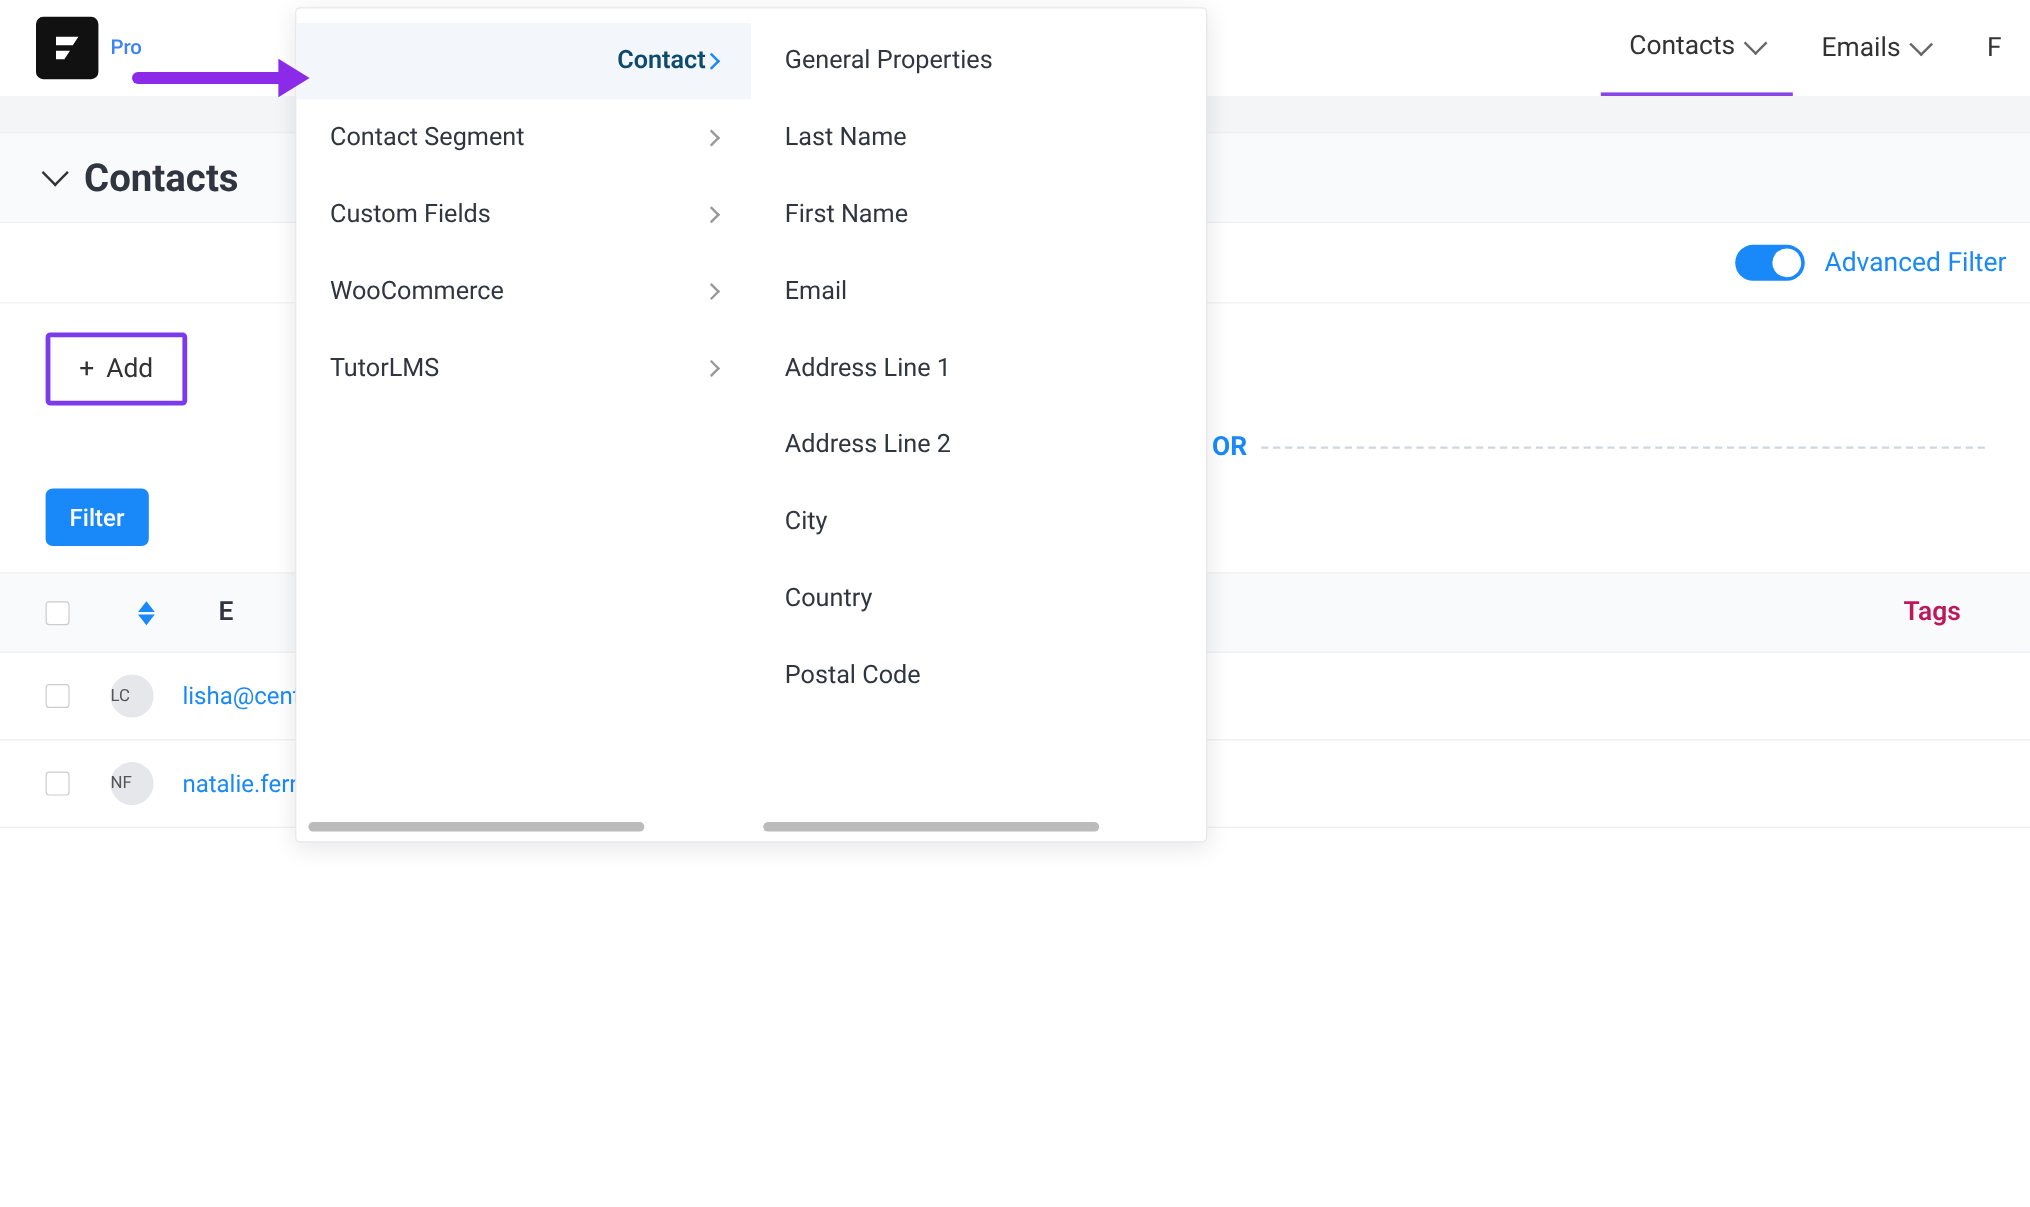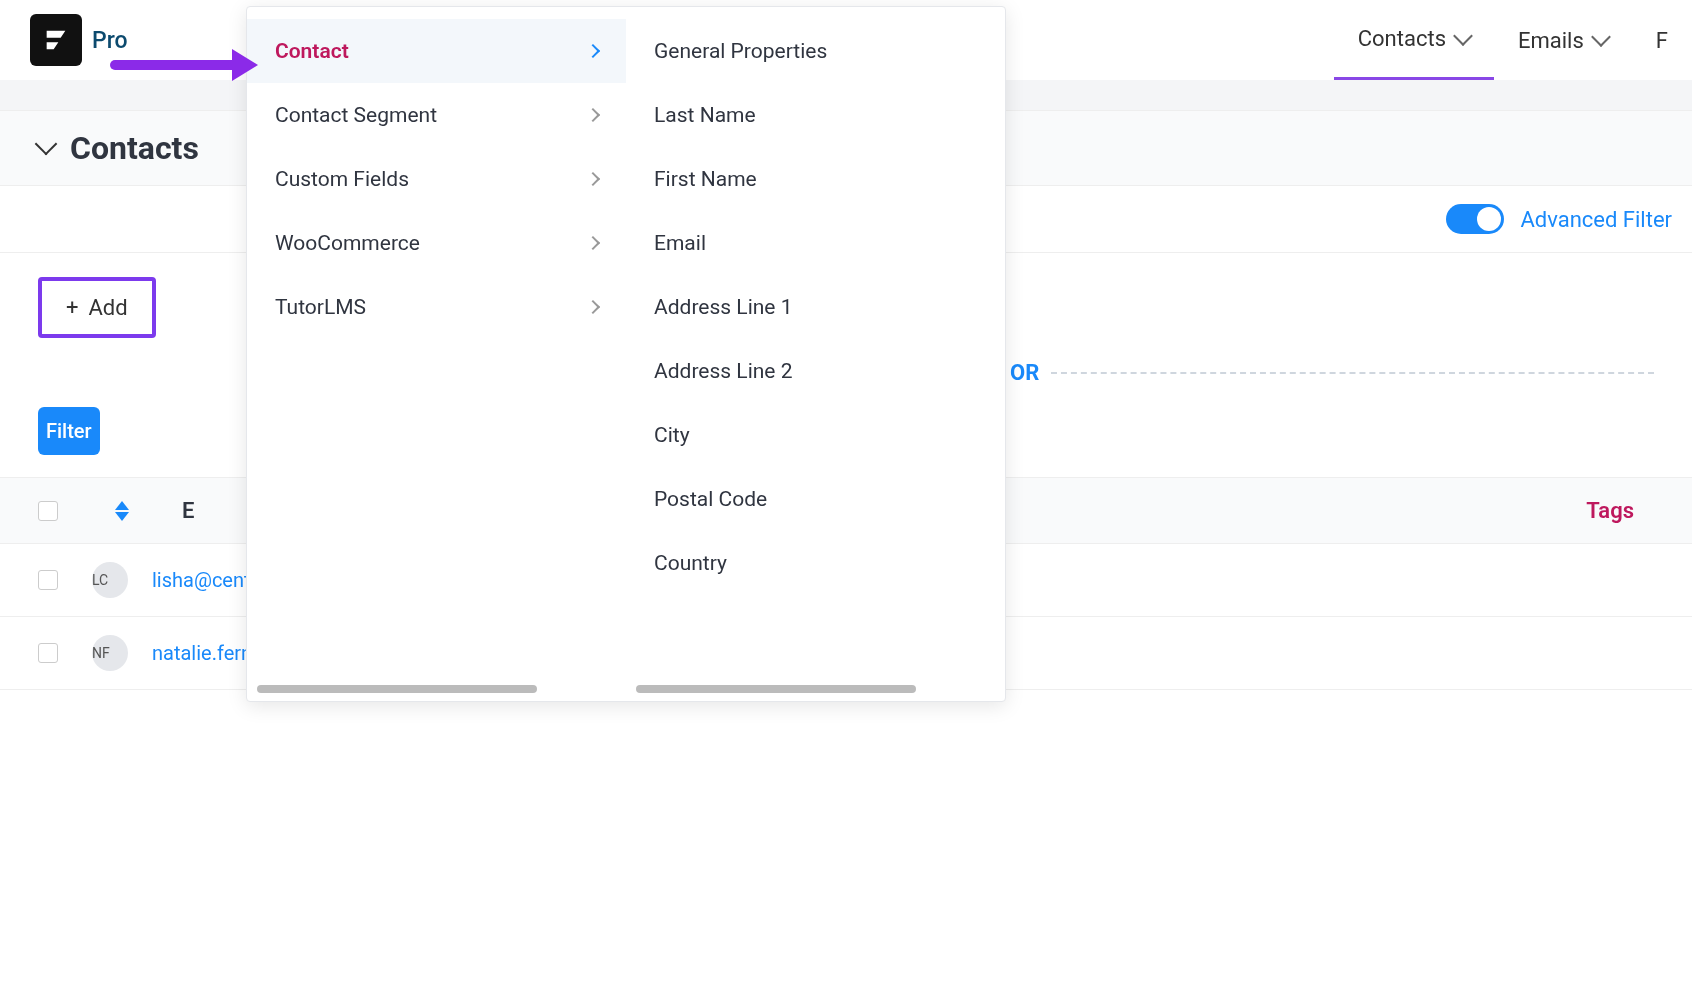--- a/index.html
+++ b/index.html
@@ -32,22 +32,22 @@
       display: flex;
       align-items: center;
       justify-content: center;
       color: #fff;
       font-size: 28px;
       font-weight: bold;
       font-style: italic;
     }
     
     .logo-pro {
-      font-size: 23px;
-      color: #0c4a6e;
+      font-size: 17px;
+      color: #3b82f6;
       margin-left: 10px;
       font-weight: 500;
     }
     
     .nav-items {
       position: absolute;
       right: 0;
       display: flex;
       align-items: center;
       height: 100%;
@@ -180,21 +180,21 @@
     .or-text {
       padding: 0 12px;
       font-size: 22px;
       font-weight: 700;
       color: #1989fa;
       margin-left: 960px;
     }
     
     .filter-button {
       display: inline-block;
-      padding: 12px 8px;
+      padding: 12px 20px;
       background: #1989fa;
       color: #fff;
       font-size: 20px;
       font-weight: 500;
       border: none;
       border-radius: 6px;
       cursor: pointer;
       margin-bottom: 10px;
     }
     
@@ -333,22 +333,23 @@
       align-items: center;
       justify-content: space-between;
       padding: 20px 28px;
       font-size: 21px;
       color: #303540;
       cursor: pointer;
     }
     
     .dropdown-item.active {
       background: #f3f7fb;
-      color: #be185d;
+      color: #0c4a6e;
       font-weight: 600;
+      justify-content: flex-end;
     }
     
     .dropdown-item.active .chevron-right {
       border-color: #1989fa;
     }
     
     .chevron-right {
       width: 10px;
       height: 10px;
       border-right: 2px solid #999;
@@ -516,22 +517,22 @@
   </div>
 
   <div class="dropdown-col">
     <div class="dropdown-item-simple">General Properties</div>
     <div class="dropdown-item-simple">Last Name</div>
     <div class="dropdown-item-simple">First Name</div>
     <div class="dropdown-item-simple">Email</div>
     <div class="dropdown-item-simple">Address Line 1</div>
     <div class="dropdown-item-simple">Address Line 2</div>
     <div class="dropdown-item-simple">City</div>
+    <div class="dropdown-item-simple">Country</div>
     <div class="dropdown-item-simple">Postal Code</div>
-    <div class="dropdown-item-simple">Country</div>
     <div class="scroll-indicator"></div>
   </div>
 </div>
 
 <div class="arrow-annotation">
   <div class="arrow-line">
     <div class="arrow-head"></div>
   </div>
 </div>
 

